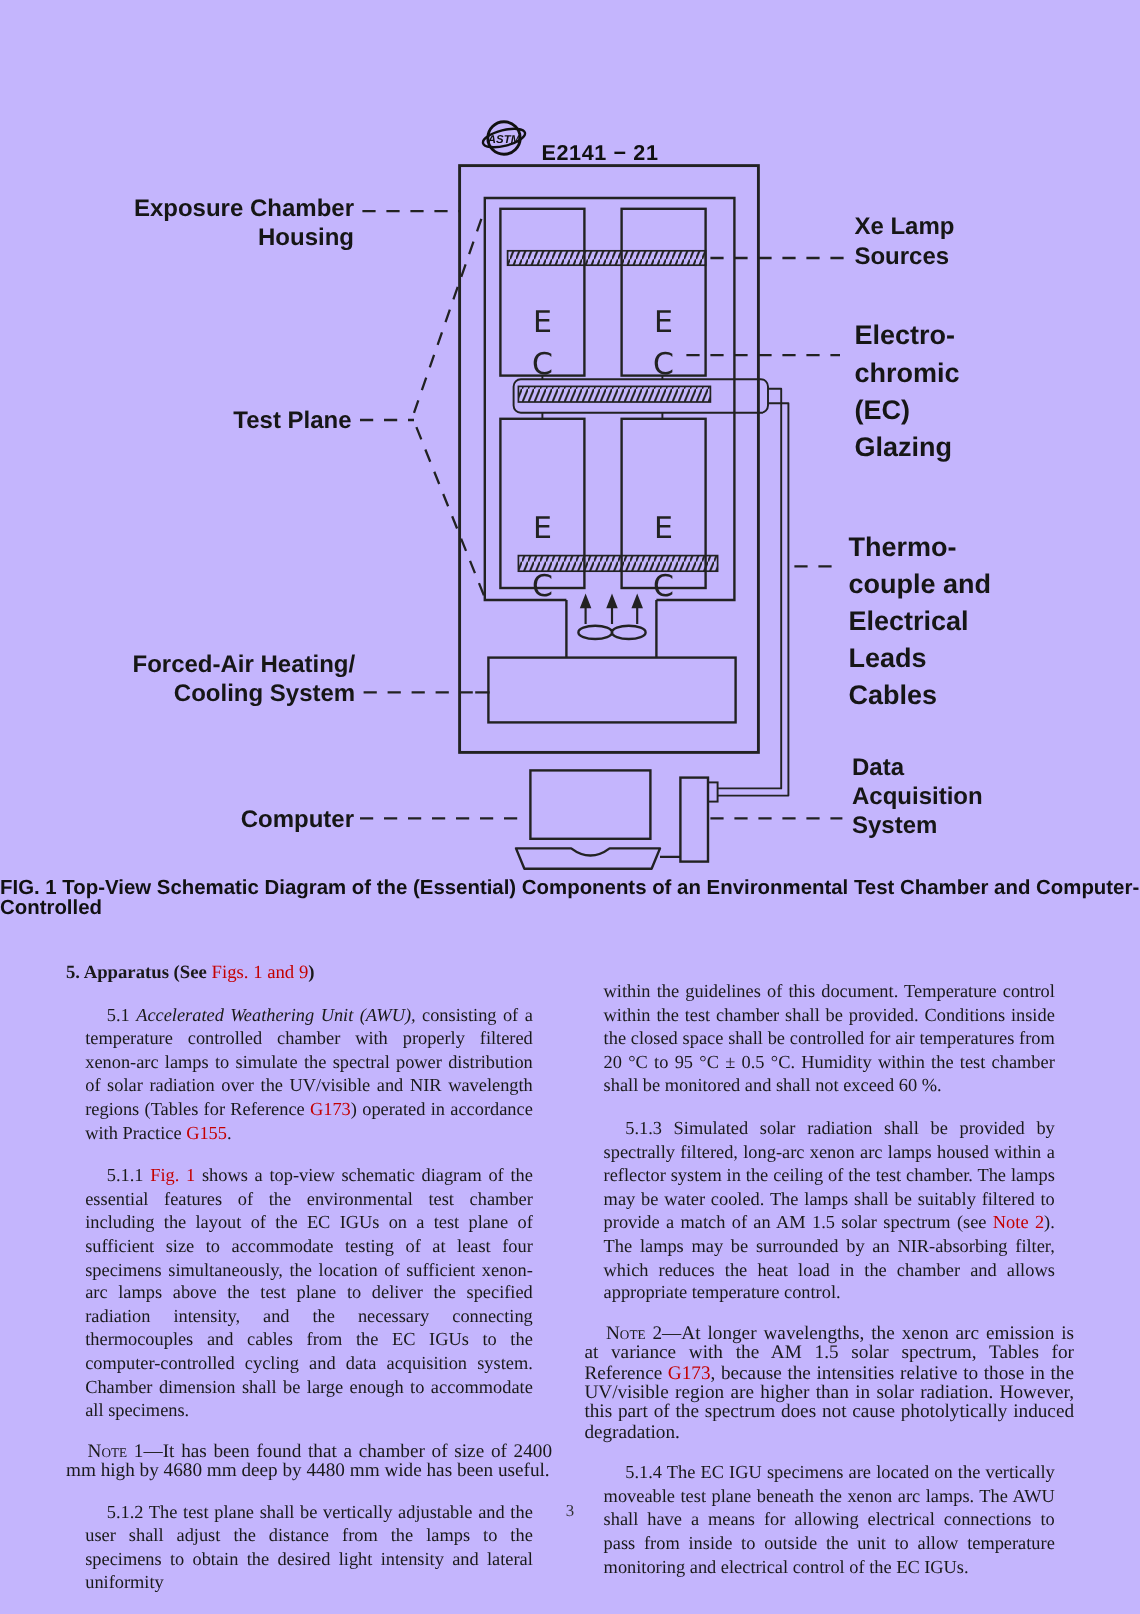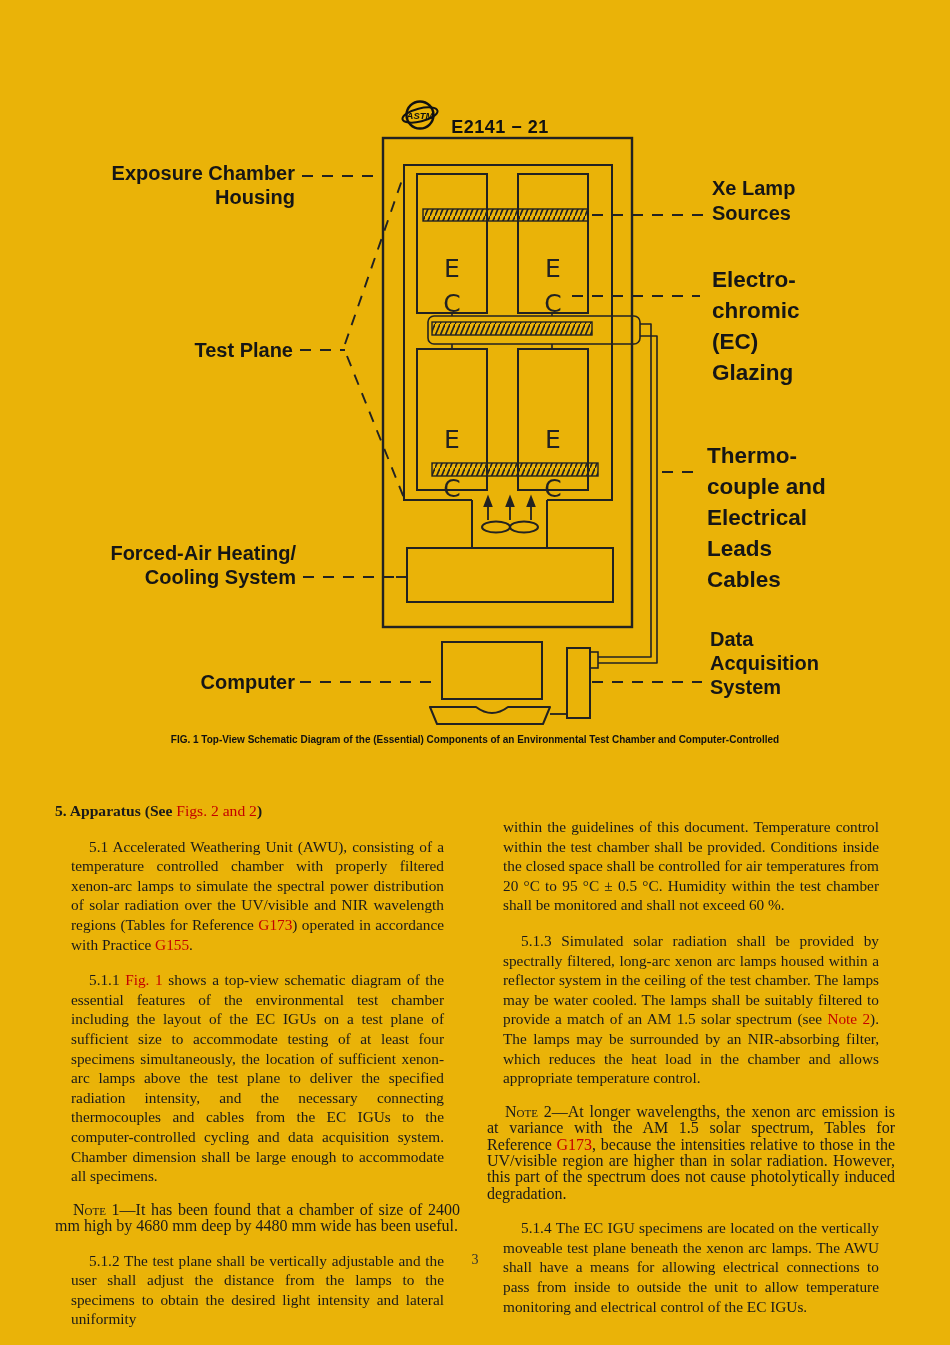--- a/index.html
+++ b/index.html
@@ -1,41 +1,41 @@
 <!DOCTYPE html>
 <html><head>
 <meta charset="utf-8">
 <style>
   html,body{margin:0;padding:0;background:#fff;}
-  #page{position:relative;width:950px;height:1345px;background:#eab308;overflow:hidden;
+  #page{position:relative;width:950px;height:1345px;background:#c4b5fd;overflow:hidden;
         font-family:"Liberation Serif", serif;color:#1a1a1a;}
   
   #hdr{position:absolute;top:92px;left:0;width:950px;text-align:center;}
   #hdr .code{display:inline-block;vertical-align:middle;font-family:"Liberation Sans",sans-serif;
              font-weight:bold;font-size:18px;letter-spacing:.5px;color:#111;margin-left:8px;margin-top:25px;}
   #hdr svg{vertical-align:middle;}
   
   #fig{position:absolute;top:0;left:0;}
   .lbl{font-family:"Liberation Sans",sans-serif;font-weight:bold;fill:#161616;}
   .lbl20{font-size:20px;} .lbl22{font-size:22.5px;}
   .spec-letter{font-family:"DejaVu Sans",sans-serif;font-size:25px;font-weight:500;fill:#222;}
   
-  #caption{position:absolute;top:731px;left:0;width:950px;text-align:center;
-           font-family:"Liberation Sans",sans-serif;font-weight:bold;font-size:10px;
+  #caption{position:absolute;top:731px;left:0;width:950px;text-align:left;
+           font-family:"Liberation Sans",sans-serif;font-weight:bold;font-size:17px;
            line-height:17px;color:#111;}
   
   .col{position:absolute;top:801px;font-size:15.3px;line-height:19.6px;text-align:justify;}
   #colL{left:55px;width:405px;}
   #colR{left:487px;width:408px;}
   .bp{margin:16px;text-indent:18px;}
   .bp.h{text-indent:0;font-weight:bold;margin:0 0 9px 0;font-size:15.6px;}
   .bp.h .r{font-weight:normal;}
   .bp.noind{text-indent:0;}
   .bp.note{font-size:16px;line-height:16.4px;margin:5px 0 4px 0;}
-  .seg.i{}
+  .seg.i{font-style:italic;}
   .seg.r{color:#c40000;}
   .seg.sc{font-variant:small-caps;}
   
   #pageno{position:absolute;top:1252px;left:0;width:950px;text-align:center;
           font-size:14px;color:#333;}
 </style>
 </head>
 <body>
 
 <div id="page">
@@ -142,21 +142,21 @@
     <text class="lbl lbl20" x="710" y="646">Data</text>
     <text class="lbl lbl20" x="710" y="670">Acquisition</text>
     <text class="lbl lbl20" x="710" y="694">System</text>
   </svg>
 
   <div id="caption">
     <div>FIG. 1 Top-View Schematic Diagram of the (Essential) Components of an Environmental Test Chamber and Computer-Controlled</div>
   </div>
 
   <div class="col" id="colL">
-      <p class="bp h"><span class="seg">5. Apparatus (See </span><span class="seg r">Figs. 2 and 2</span><span class="seg">)</span></p>
+      <p class="bp h"><span class="seg">5. Apparatus (See </span><span class="seg r">Figs. 1 and 9</span><span class="seg">)</span></p>
       <p class="bp"><span class="seg">5.1 </span><span class="seg i">Accelerated Weathering Unit (AWU),</span><span class="seg"> consisting of a temperature controlled chamber with properly filtered xenon-arc lamps to simulate the spectral power distribution of solar radiation over the UV/visible and NIR wavelength regions (Tables for Reference </span><span class="seg r">G173</span><span class="seg">) operated in accordance with Practice </span><span class="seg r">G155</span><span class="seg">.</span></p>
       <p class="bp"><span class="seg">5.1.1 </span><span class="seg r">Fig. 1</span><span class="seg"> shows a top-view schematic diagram of the essential features of the environmental test chamber including the layout of the EC IGUs on a test plane of sufficient size to accommodate testing of at least four specimens simultaneously, the location of sufficient xenon-arc lamps above the test plane to deliver the specified radiation intensity, and the necessary connecting thermocouples and cables from the EC IGUs to the computer-controlled cycling and data acquisition system. Chamber dimension shall be large enough to accommodate all specimens.</span></p>
       <p class="bp note"><span class="seg sc">Note 1</span><span class="seg">—It has been found that a chamber of size of 2400 mm high by 4680 mm deep by 4480 mm wide has been useful.</span></p>
       <p class="bp"><span class="seg">5.1.2 The test plane shall be vertically adjustable and the user shall adjust the distance from the lamps to the specimens to obtain the desired light intensity and lateral uniformity</span></p>
     </div>
   <div class="col" id="colR">
       <p class="bp noind"><span class="seg">within the guidelines of this document. Temperature control within the test chamber shall be provided. Conditions inside the closed space shall be controlled for air temperatures from 20 °C to 95 °C ± 0.5 °C. Humidity within the test chamber shall be monitored and shall not exceed 60 %.</span></p>
       <p class="bp"><span class="seg">5.1.3 Simulated solar radiation shall be provided by spectrally filtered, long-arc xenon arc lamps housed within a reflector system in the ceiling of the test chamber. The lamps may be water cooled. The lamps shall be suitably filtered to provide a match of an AM 1.5 solar spectrum (see </span><span class="seg r">Note 2</span><span class="seg">). The lamps may be surrounded by an NIR-absorbing filter, which reduces the heat load in the chamber and allows appropriate temperature control.</span></p>
       <p class="bp note"><span class="seg sc">Note 2</span><span class="seg">—At longer wavelengths, the xenon arc emission is at variance with the AM 1.5 solar spectrum, Tables for Reference </span><span class="seg r">G173</span><span class="seg">, because the intensities relative to those in the UV/visible region are higher than in solar radiation. However, this part of the spectrum does not cause photolytically induced degradation.</span></p>
       <p class="bp"><span class="seg">5.1.4 The EC IGU specimens are located on the vertically moveable test plane beneath the xenon arc lamps. The AWU shall have a means for allowing electrical connections to pass from inside to outside the unit to allow temperature monitoring and electrical control of the EC IGUs.</span></p>

